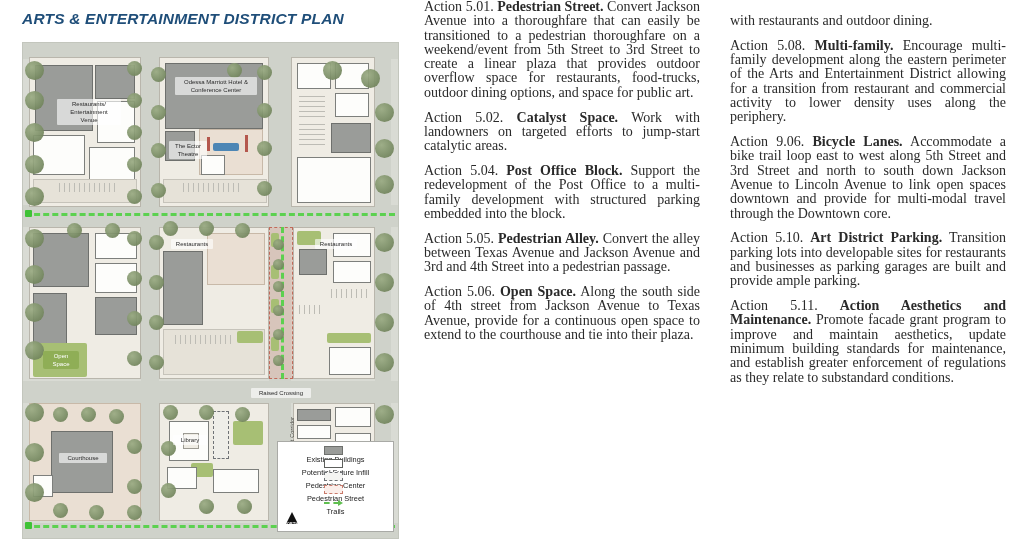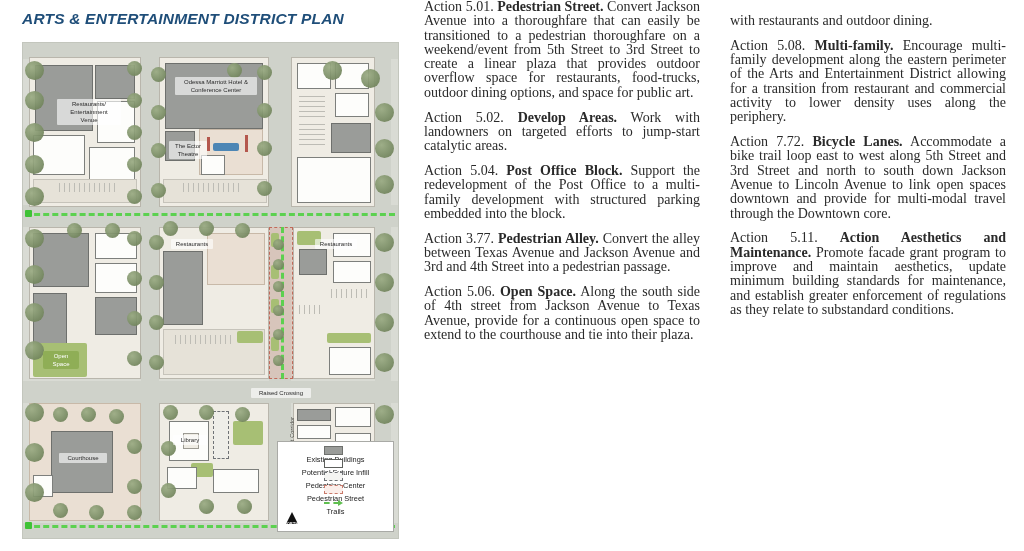--- a/index.html
+++ b/index.html
@@ -504,52 +504,57 @@
 
   <div class="col" id="col-mid">
 
     <p class="para">
       <span>Action 5.01.</span>
       <b>Pedestrian Street.</b>
       <span>Convert Jackson Avenue into a thoroughfare that can easily be transitioned to a pedestrian thoroughfare on a weekend/event from 5th Street to 3rd Street to create a linear plaza that provides outdoor overflow space for restaurants, food-trucks, outdoor dining options, and space for public art.</span>
     </p>
     <p class="para">
       <span>Action 5.02.</span>
-      <b>Develop Areas.</b>
+      <b>Catalyst Space.</b>
       <span>Work with landowners on targeted efforts to jump-start catalytic areas.</span>
     </p>
     <p class="para">
       <span>Action 5.04.</span>
       <b>Post Office Block.</b>
       <span>Support the redevelopment of the Post Office to a multi-family development with structured parking embedded into the block.</span>
     </p>
     <p class="para">
-      <span>Action 3.77.</span>
+      <span>Action 5.05.</span>
       <b>Pedestrian Alley.</b>
       <span>Convert the alley between Texas Avenue and Jackson Avenue and 3rd and 4th Street into a pedestrian passage.</span>
     </p>
     <p class="para">
       <span>Action 5.06.</span>
       <b>Open Space.</b>
       <span>Along the south side of 4th street from Jackson Avenue to Texas Avenue, provide for a continuous open space to extend to the courthouse and tie into their plaza.</span>
     </p>
   </div>
 
   <div class="col" id="col-right">
     <div id="right-spacer"></div>
     <p class="para">with restaurants and outdoor dining.</p>
     <p class="para">
       <span>Action 5.08.</span>
       <b>Multi-family.</b>
       <span>Encourage multi-family development along the eastern perimeter of the Arts and Entertainment District allowing for a transition from restaurant and commercial activity to lower density uses along the periphery.</span>
     </p>
     <p class="para">
-      <span>Action 7.72.</span>
+      <span>Action 9.06.</span>
       <b>Bicycle Lanes.</b>
       <span>Accommodate a bike trail loop east to west along 5th Street and 3rd Street and north to south down Jackson Avenue to Lincoln Avenue to link open spaces downtown and provide for multi-modal travel through the Downtown core.</span>
+    </p>
+    <p class="para">
+      <span>Action 5.10.</span>
+      <b>Art District Parking.</b>
+      <span>Transition parking lots into developable sites for restaurants and businesses as parking garages are built and provide ample parking.</span>
     </p>
     <p class="para">
       <span>Action 5.11.</span>
       <b>Action Aesthetics and Maintenance.</b>
       <span>Promote facade grant program to improve and maintain aesthetics, update minimum building standards for maintenance, and establish greater enforcement of regulations as they relate to substandard conditions.</span>
     </p>
   </div>
 
 </div>
 

